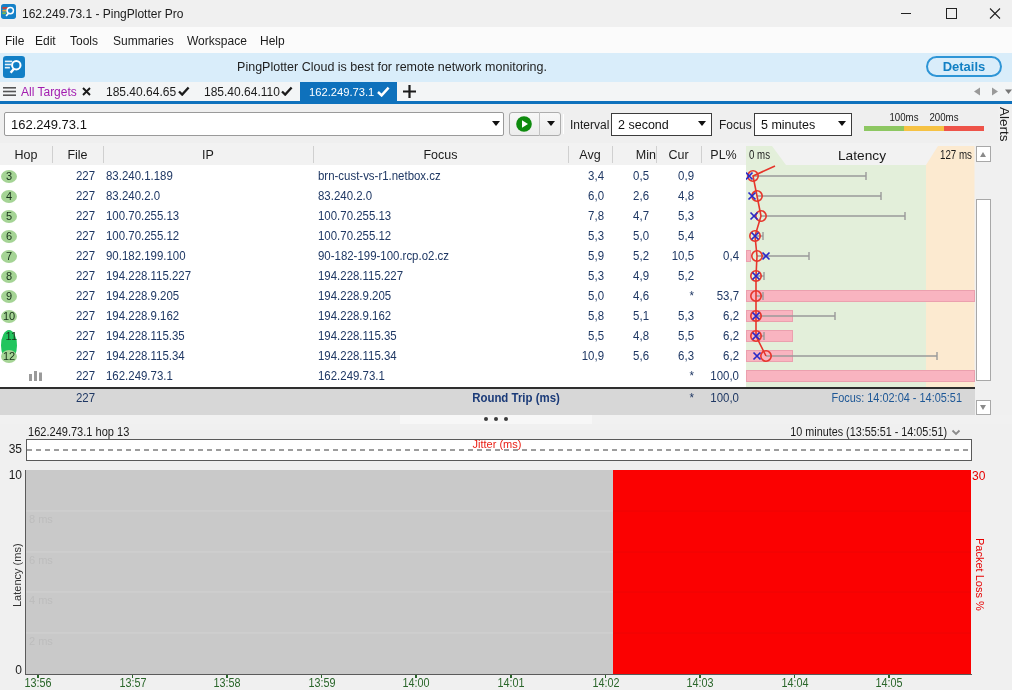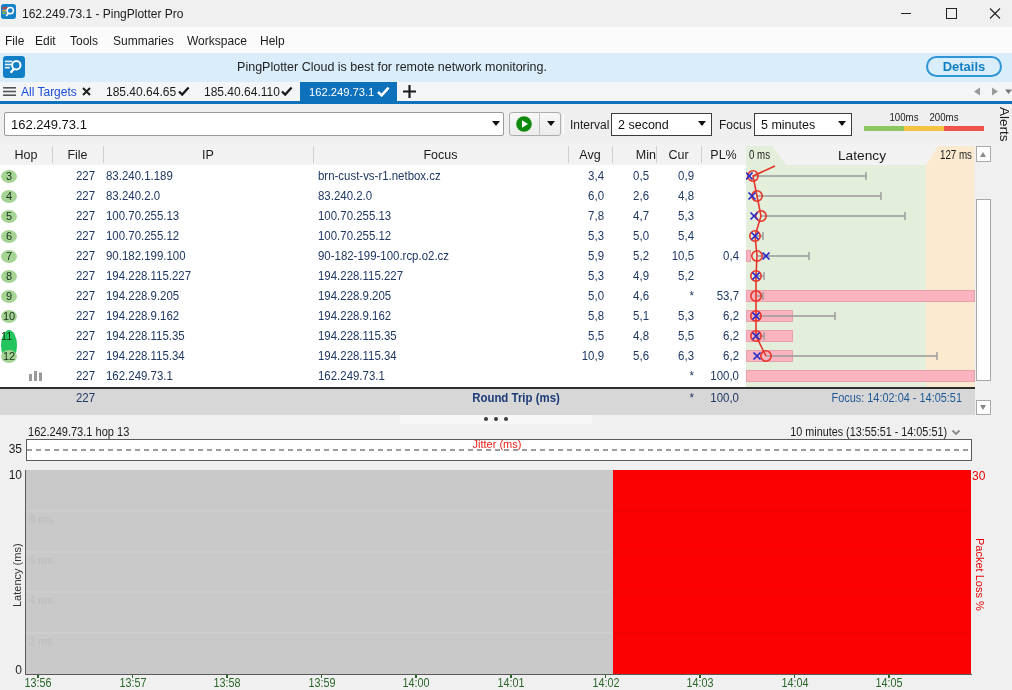--- a/index.html
+++ b/index.html
@@ -48,21 +48,21 @@
 </svg>
 <div class="abs" style="left:0;top:60px;width:784px;text-align:center;font-size:12.5px;color:#1e1e1e;">PingPlotter Cloud is best for remote network monitoring.</div>
 <div class="abs" style="left:926px;top:56px;width:76px;height:21px;border:2px solid #2e95d6;border-radius:11px;color:#1280c4;font-weight:bold;font-size:13px;text-align:center;line-height:17px;">Details</div>
 
 <div class="abs" style="left:0;top:82px;width:1012px;height:19px;background:#f3f5f6;"></div>
 <svg class="abs" style="left:3px;top:86px;" width="13" height="11" viewBox="0 0 13 11">
   <rect x="0" y="1" width="13" height="1.6" fill="#555"></rect>
   <rect x="0" y="4.7" width="13" height="1.6" fill="#555"></rect>
   <rect x="0" y="8.4" width="13" height="1.6" fill="#555"></rect>
 </svg>
-<div class="abs" style="left:21px;top:85px;font-size:12px;color:#1d4ed8;">All Targets</div>
+<div class="abs" style="left:21px;top:85px;font-size:12px;color:#a21caf;">All Targets</div>
 <svg class="abs" style="left:82px;top:87px;" width="9" height="9" viewBox="0 0 9 9">
   <path d="M1 1 L8 8 M8 1 L1 8" stroke="#1b1b1b" stroke-width="1.9"></path>
 </svg>
 <div class="abs" style="left:106px;top:85px;font-size:12px;color:#1b1b1b;">185.40.64.65</div>
 <svg class="abs" style="left:178px;top:86px;" width="12" height="10" viewBox="0 0 12 10">
   <path d="M1 5.5 L4.2 8.6 L10.6 1.4" stroke="#1b1b1b" stroke-width="2.3" fill="none"></path>
 </svg>
 <div class="abs" style="left:204px;top:85px;font-size:12px;color:#1b1b1b;">185.40.64.110</div>
 <svg class="abs" style="left:281px;top:86px;" width="12" height="10" viewBox="0 0 12 10">
   <path d="M1 5.5 L4.2 8.6 L10.6 1.4" stroke="#1b1b1b" stroke-width="2.3" fill="none"></path>
@@ -257,21 +257,21 @@
     <div class="cell cr" style="left:650px;top:288px;width:44px;">*</div>
     <div class="cell cr" style="left:695px;top:288px;width:44px;">53,7</div>
     <div class="abs" style="left:1px;top:309.5px;width:16px;height:13px;border-radius:50%;background:#a5d495;color:#18321a;font-size:11px;text-align:center;line-height:13px;">10</div>
     <div class="cell cr" style="left:45px;top:308px;width:50px;">227</div>
     <div class="cell" style="left:106px;top:308px;">194.228.9.162</div>
     <div class="cell" style="left:318px;top:308px;">194.228.9.162</div>
     <div class="cell cr" style="left:560px;top:308px;width:44px;">5,8</div>
     <div class="cell cr" style="left:605px;top:308px;width:44px;">5,1</div>
     <div class="cell cr" style="left:650px;top:308px;width:44px;">5,3</div>
     <div class="cell cr" style="left:695px;top:308px;width:44px;">6,2</div>
-    <div class="abs" style="left:1px;top:329.5px;width:16px;height:31px;border-radius:50%;background:#22c55e;color:#18321a;font-size:11px;text-align:left;line-height:13px;">11</div>
+    <div class="abs" style="left:1px;top:329.5px;width:16px;height:31px;border-radius:50%;background:#22c55e;color:#18321a;font-size:11px;text-align:right;line-height:13px;">11</div>
     <div class="cell cr" style="left:45px;top:328px;width:50px;">227</div>
     <div class="cell" style="left:106px;top:328px;">194.228.115.35</div>
     <div class="cell" style="left:318px;top:328px;">194.228.115.35</div>
     <div class="cell cr" style="left:560px;top:328px;width:44px;">5,5</div>
     <div class="cell cr" style="left:605px;top:328px;width:44px;">4,8</div>
     <div class="cell cr" style="left:650px;top:328px;width:44px;">5,5</div>
     <div class="cell cr" style="left:695px;top:328px;width:44px;">6,2</div>
     <div class="abs" style="left:1px;top:349.5px;width:16px;height:13px;border-radius:50%;background:#a5d495;color:#18321a;font-size:11px;text-align:center;line-height:13px;">12</div>
     <div class="cell cr" style="left:45px;top:348px;width:50px;">227</div>
     <div class="cell" style="left:106px;top:348px;">194.228.115.34</div>

